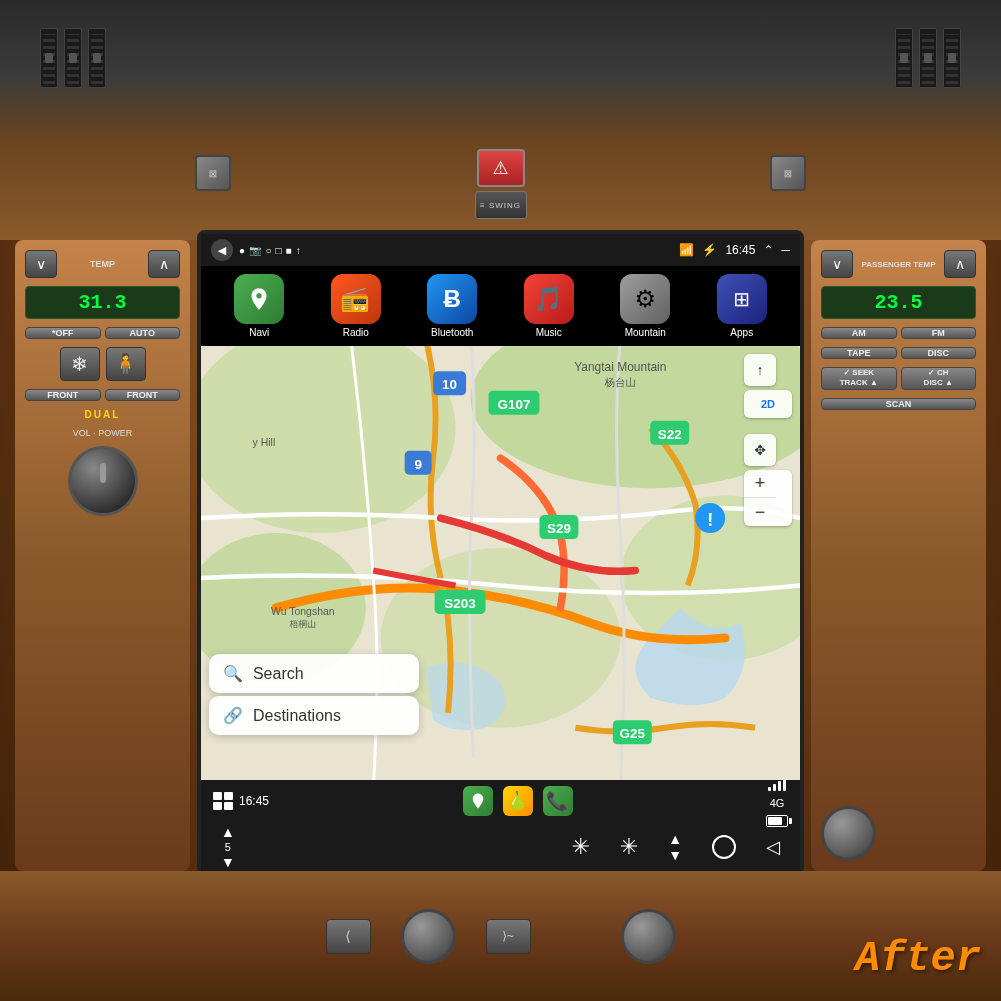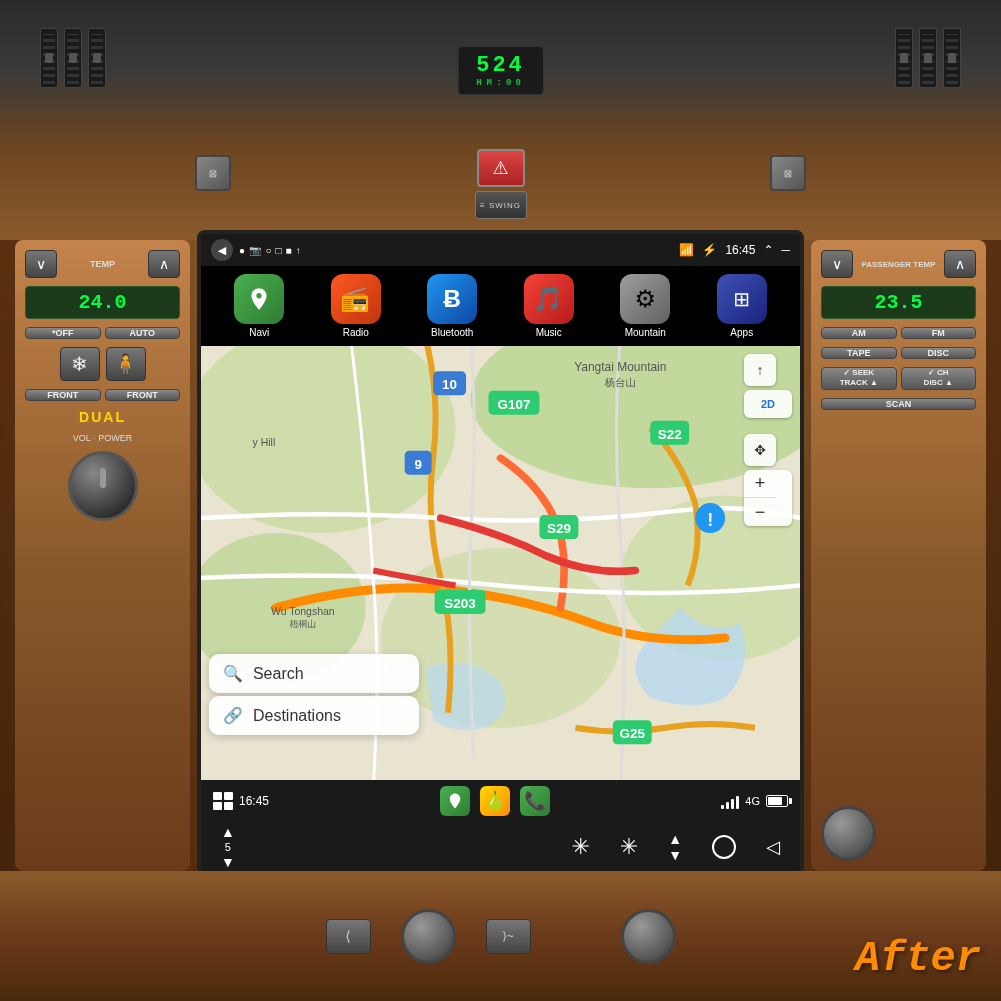--- a/index.html
+++ b/index.html
@@ -282,21 +282,21 @@
       border-radius: 4px;
       display: flex;
       align-items: center;
       justify-content: center;
       font-size: 16px;
     }
 
     .dual-label {
       text-align: center;
       color: #ffd700;
-      font-size: 14px;
+      font-size: 10px;
       font-weight: bold;
       letter-spacing: 2px;
     }
 
     .vol-label {
       text-align: center;
       color: #ddd;
       font-size: 9px;
     }
 
@@ -597,20 +597,21 @@
 
     .maps-mini { background: linear-gradient(135deg, #4CAF50, #2e7d32); }
     .pear-mini { background: linear-gradient(135deg, #ffd700, #ff8c00); }
     .phone-mini { background: linear-gradient(135deg, #4CAF50, #2e7d32); }
 
     .tb-right {
       display: flex;
       align-items: center;
       gap: 6px;
       color: #fff;
+      flex-direction: column;
     }
 
     .signal-bars {
       display: flex;
       align-items: flex-end;
       gap: 2px;
       height: 16px;
     }
 
     .bar {
@@ -758,28 +759,20 @@
             <div class="vent-handle"></div>
           </div>
         <div class="vent-slot">
             <div class="vent-handle"></div>
           </div>
         <div class="vent-slot">
             <div class="vent-handle"></div>
           </div>
       </div>
 
-      <div class="center-clock">
-        <div>524</div>
-        <div class="clock-sub">
-          <span>H</span>
-            <span>M</span>
-            <span>:00</span>
-        </div>
-      </div>
 
       <div class="vent-group">
         <div class="vent-slot">
             <div class="vent-handle"></div>
           </div>
         <div class="vent-slot">
             <div class="vent-handle"></div>
           </div>
         <div class="vent-slot">
             <div class="vent-handle"></div>
@@ -796,21 +789,21 @@
 
   <div class="corner-control corner-tl">⊠</div>
   <div class="corner-control corner-tr">⊠</div>
 
   <div class="left-panel">
     <div class="temp-ctrl-row">
       <div class="temp-arrow">∨</div>
       <div class="temp-label">TEMP</div>
       <div class="temp-arrow">∧</div>
     </div>
-    <div class="temp-display">24.0</div>
+    <div class="temp-display">31.3</div>
     <div class="ctrl-btn-row">
       <div class="ctrl-btn">*OFF</div>
       <div class="ctrl-btn">AUTO</div>
     </div>
     <div class="icon-btn-row">
       <div class="icon-btn" style="font-size:20px; color:#eee;">❄</div>
       <div class="icon-btn" style="font-size:20px; color:#eee;">🧍</div>
     </div>
     <div class="ctrl-btn-row">
       <div class="ctrl-btn">FRONT</div>

